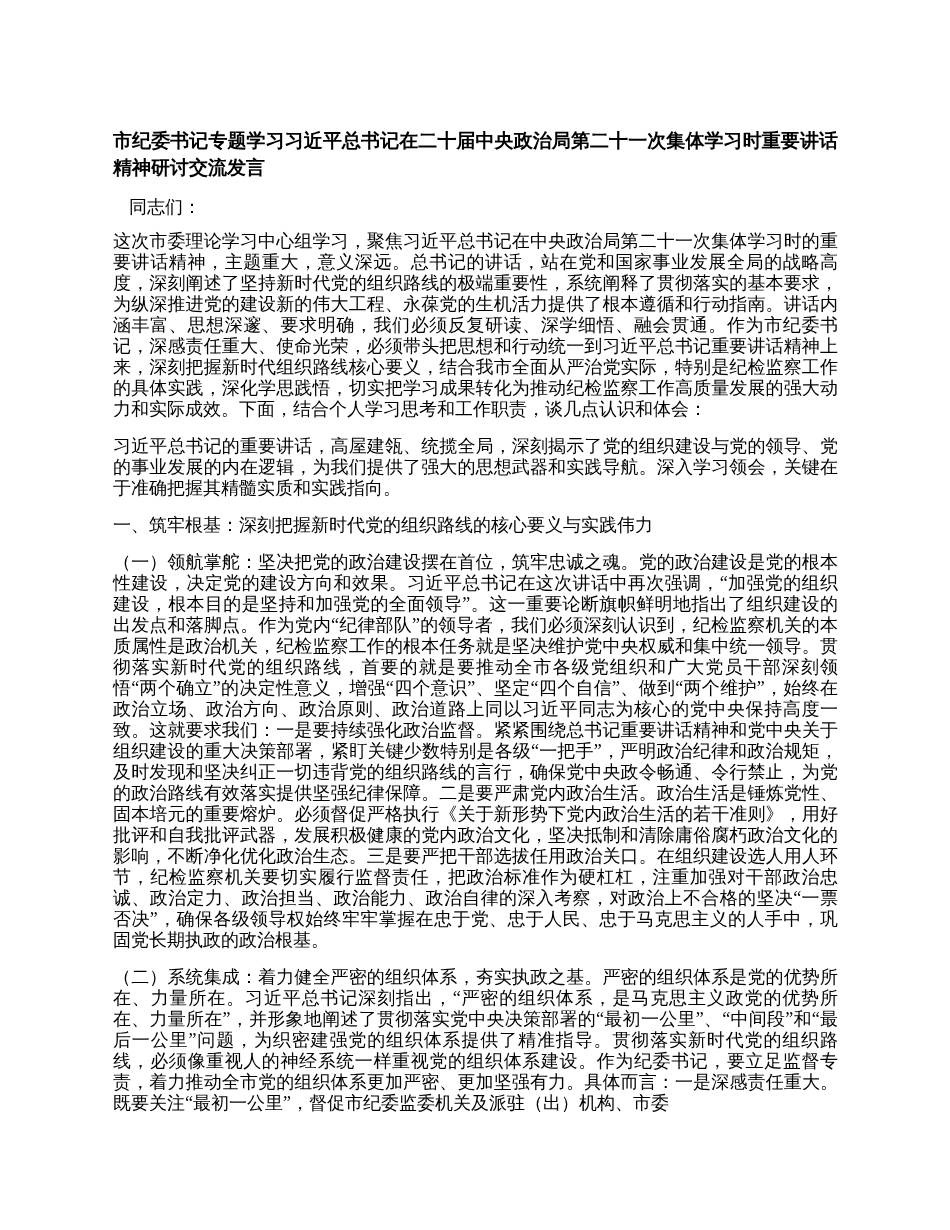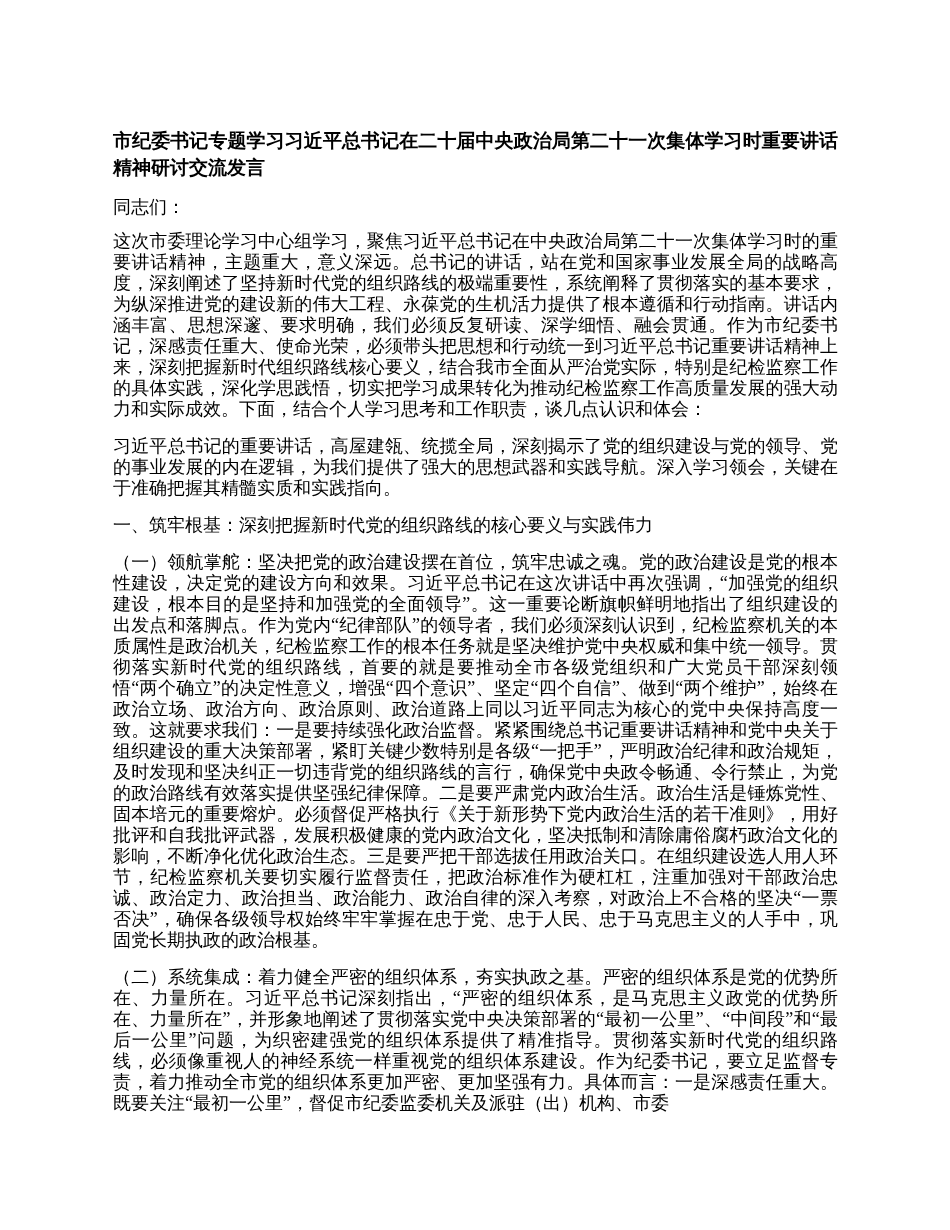--- a/index.html
+++ b/index.html
@@ -24,21 +24,21 @@
   .title {
     font-size: 19px;
     font-weight: bold;
     line-height: 27px;
     margin: 0 0 16px 0;
     text-align: justify;
   }
   .salutation {
     font-size: 18px;
     line-height: 21px;
-    margin: 0 0 13px 0;
+    margin: 0 0 13px 16px;
   }
   .para {
     font-size: 18px;
     line-height: 21px;
     margin: 0 0 16px 0;
     text-align: justify;
   }
   .bold {
     font-weight: normal;
   }

